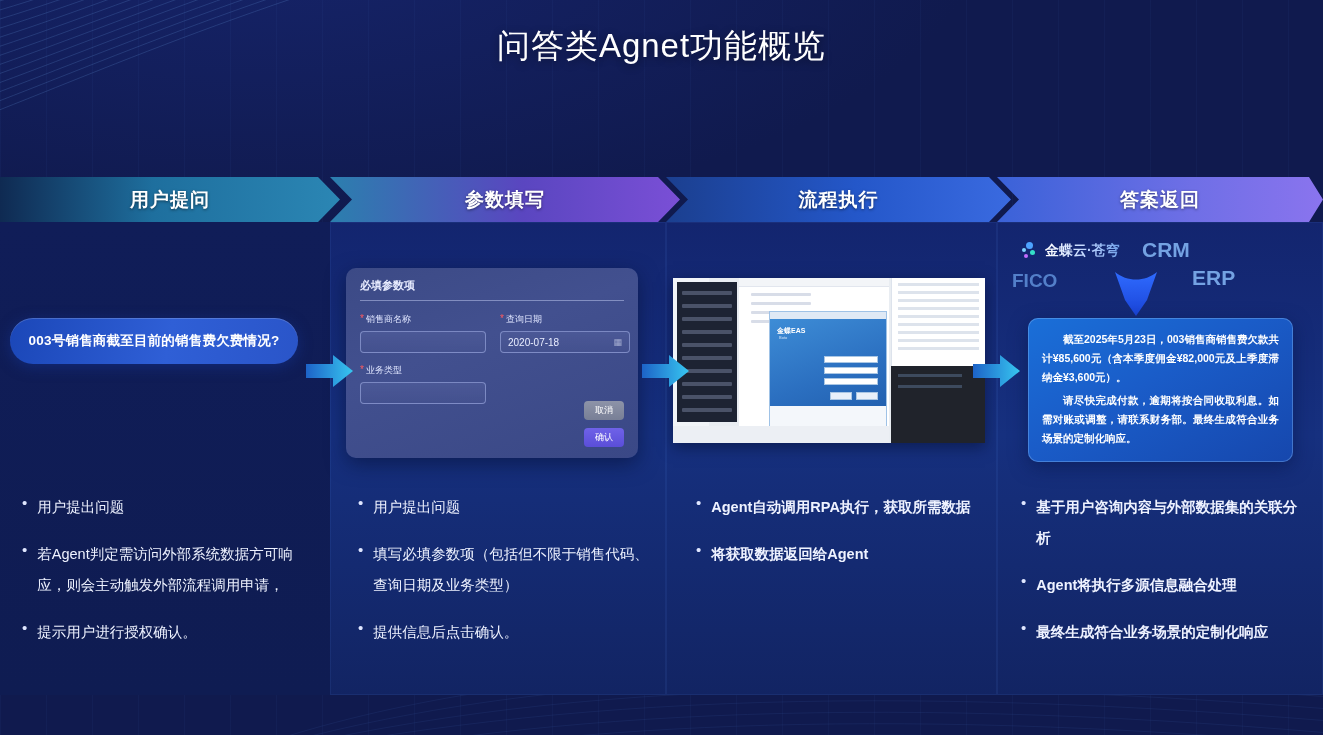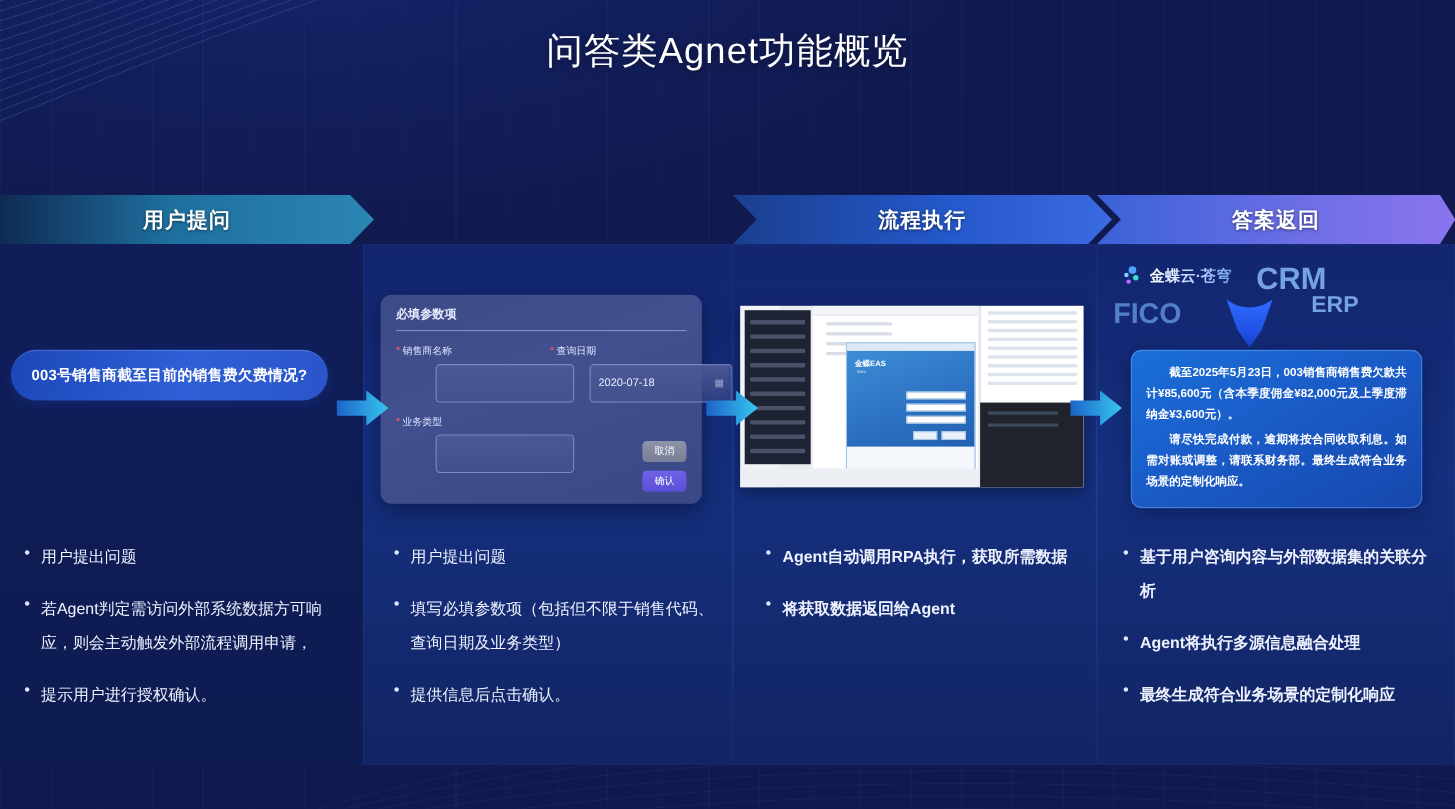--- a/index.html
+++ b/index.html
@@ -92,25 +92,25 @@
     box-shadow:0 6px 20px rgba(6,14,50,.55);
     padding:10px 14px;
   }
   .form-title{font-size:11px;font-weight:bold;color:#e8ecff;padding-bottom:7px;}
   .form-hr{height:1px;background:rgba(210,220,255,.45);margin-bottom:12px;}
   .f-row{display:flex;gap:14px;}
   .f-field{width:126px;}
   .f-label{font-size:9px;color:#dfe5ff;margin-bottom:5px;white-space:nowrap;}
   .req{color:#ff5a5f;margin-right:2px;font-size:10px;}
   .f-input{
-    height:35px;border-radius:4px;
+    height:22px;border-radius:4px;
     background:linear-gradient(180deg,#4b5896 0%, #47549180 100%);
     border:1px solid rgba(190,205,255,.45);
     display:flex;align-items:center;padding:0 7px;
-    font-size:10px;color:#e9edff;margin-left:36px;
+    font-size:10px;color:#e9edff;
   }
   .f-input.wide{width:126px;}
   .f-field.right{width:130px;}
   .f-field.right .f-input{width:130px;position:relative;}
   .cal{position:absolute;right:7px;opacity:.55;font-size:9px;}
   .f-row2{margin-top:11px;}
   .f-btns{position:absolute;right:14px;bottom:11px;display:flex;gap:8px;flex-direction:column;}
   .btn{width:40px;height:19px;border-radius:4px;display:flex;align-items:center;justify-content:center;
        font-size:9px;color:#fff;}
   .btn-cancel{background:linear-gradient(180deg,#8d93a8,#787f96);}
@@ -143,22 +143,22 @@
   .shot-bottom{position:absolute;left:0;right:96px;bottom:0;height:17px;background:#eceff4;}
 
   
   .logos{position:absolute;left:0;top:8px;width:326px;height:72px;}
   .logo-kd{position:absolute;left:25px;top:12px;display:flex;align-items:flex-end;gap:5px;}
   .kd-dots{position:relative;width:18px;height:18px;}
   .kd-dots b{position:absolute;border-radius:50%;display:block;}
   .kd-text{font-size:14px;font-weight:bold;
      background:linear-gradient(90deg,#ffffff 0%,#b9d2ff 60%,#6f9fe8 100%);
      -webkit-background-clip:text;background-clip:text;color:transparent;}
-  .logo-crm{position:absolute;left:145px;top:8px;font-size:28px;font-weight:bold;color:#7fb0f0;opacity:.9;}
-  .logo-fico{position:absolute;left:15px;top:40px;font-size:26px;font-weight:bold;color:#5f8fd8;opacity:.85;}
+  .logo-crm{position:absolute;left:145px;top:8px;font-size:21px;font-weight:bold;color:#7fb0f0;opacity:.9;}
+  .logo-fico{position:absolute;left:15px;top:40px;font-size:19px;font-weight:bold;color:#5f8fd8;opacity:.85;}
   .logo-erp{position:absolute;left:195px;top:36px;font-size:21px;font-weight:bold;color:#7fb0f0;opacity:.9;}
   .down-arrow{position:absolute;left:110px;top:40px;width:58px;height:48px;}
 
   .answer{
     position:absolute;left:31px;top:96px;width:265px;
     border-radius:10px;padding:12px 14px 14px;
     background:linear-gradient(150deg,#1a6fd8 0%, #1a5cc8 45%, #1647ad 100%);
     box-shadow:0 5px 18px rgba(8,25,80,.6), inset 0 0 0 1px rgba(150,200,255,.35);
     font-size:10.5px;line-height:19px;color:#fff;font-weight:bold;text-align:justify;
   }
@@ -202,20 +202,23 @@
     <path d="M240,150 C400,124 740,104 1150,144"></path>
   </g>
 </svg>
 
 <div class="title">问答类Agnet功能概览</div>
 
 <div class="chevrons">
   <div class="chev c1">
       <span>用户提问</span>
     </div>
+  <div class="chev c2">
+      <span>参数填写</span>
+    </div>
   <div class="chev c3">
       <span>流程执行</span>
     </div>
   <div class="chev c4">
       <span>答案返回</span>
     </div>
 </div>
 
 <div class="col-sep s1"></div>
 <div class="col-sep s2"></div>

